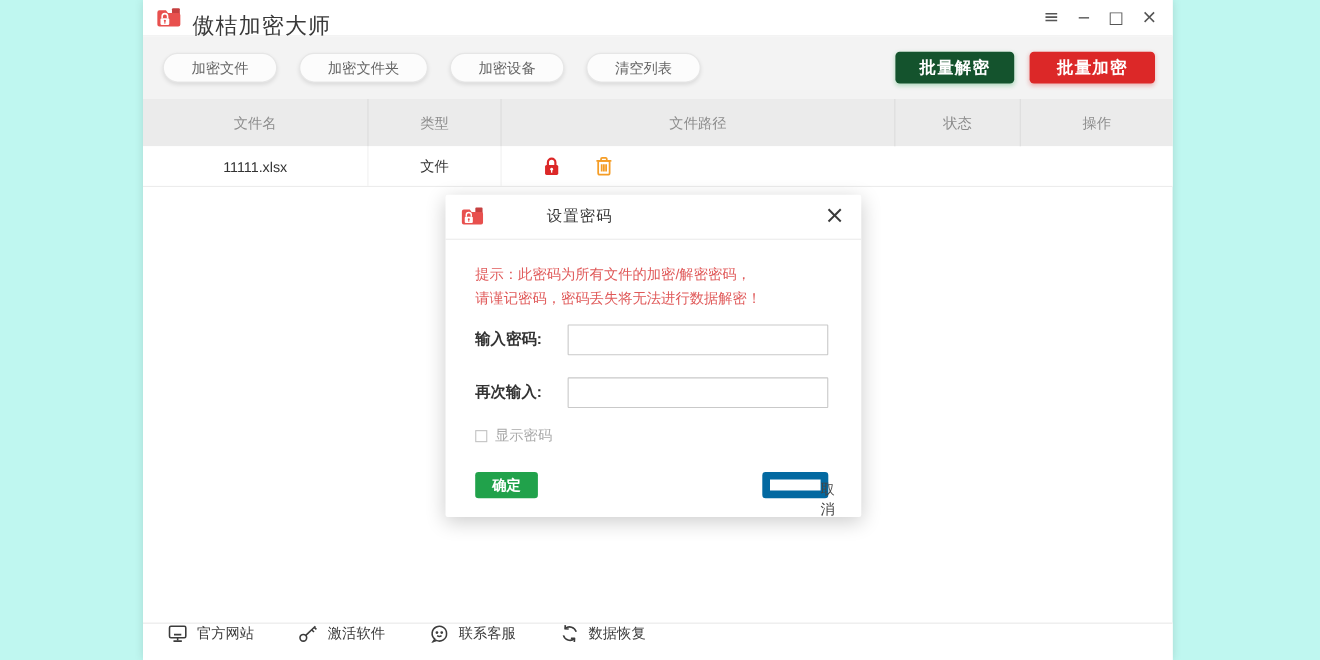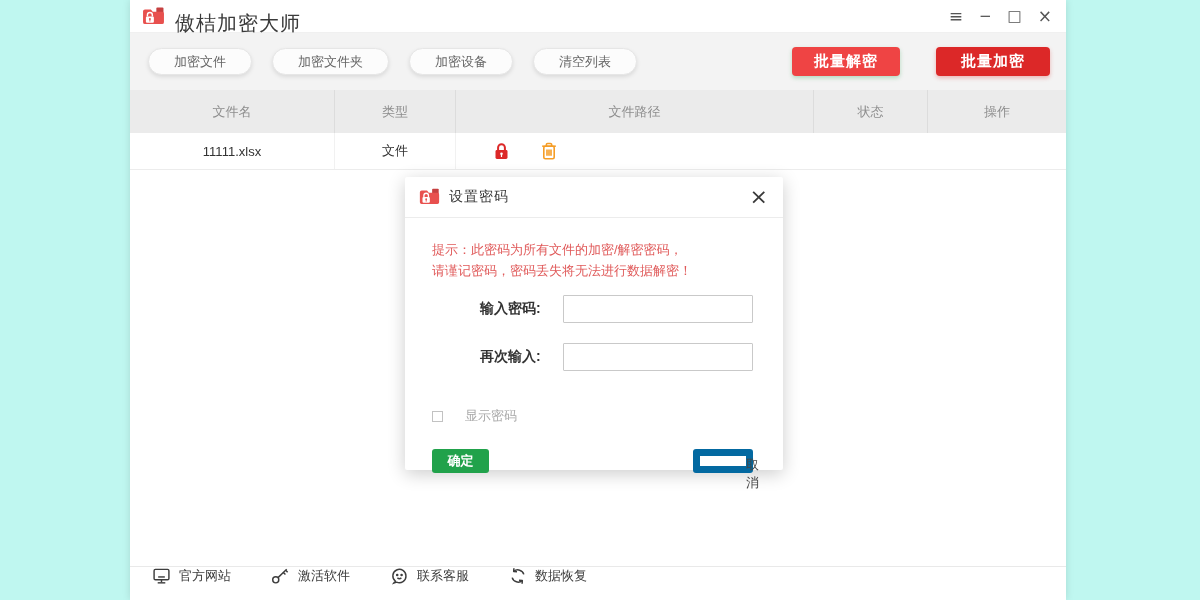--- a/index.html
+++ b/index.html
@@ -14,21 +14,21 @@
   .win-controls { margin-left:auto; display:flex; align-items:center; gap:16px; color:#555; }
   .win-btn { font-size:15px; line-height:1; cursor:pointer; font-family:"DejaVu Sans",sans-serif; }
   .win-btn.menu { font-size:17px; }
   .win-btn.close { font-size:17px; }
 
   
   .toolbar { height:57px; background:#f3f3f3; display:flex; align-items:center; padding:0 16px 0 18px; }
   .pill-btn { height:27px; padding:0 25px; margin-right:20px; background:#fcfcfc; border:1px solid #e6e6e6; border-radius:14px; box-shadow:0 2px 4px rgba(0,0,0,0.10); color:#666; font-size:13px; cursor:pointer; }
   .toolbar-spacer { flex:1; }
   .batch-btn { height:29px; border:none; border-radius:4px; color:#fff; font-size:15px; font-weight:bold; cursor:pointer; letter-spacing:1px; }
-  .batch-decrypt { width:108px; background:#ef4444; margin-right:36px; box-shadow:0 2px 4px rgba(33,162,75,0.3); }
+  .batch-decrypt { width:108px; background:#14532d; margin-right:14px; box-shadow:0 2px 4px rgba(33,162,75,0.3); }
   .batch-encrypt { width:114px; background:#dc2828; box-shadow:0 2px 4px rgba(220,40,40,0.3); }
 
   
   .table-header { height:43px; background:#ebebeb; display:flex; }
   .table-header .cell { display:flex; align-items:center; justify-content:center; font-size:13px; color:#8d8d8d; border-right:1px solid #dcdcdc; }
   .table-header .cell:last-child { border-right:none; }
   .table-row { height:37px; background:#fff; display:flex; border-bottom:1px solid #ececec; }
   .table-row .cell { display:flex; align-items:center; justify-content:center; font-size:13px; color:#333; border-right:1px solid #f1f1f1; }
   .table-row .cell:last-child { border-right:none; }
   .col-name { width:205px; }
@@ -40,30 +40,30 @@
   .ops-cell { gap:32px; }
   .icon-btn { cursor:pointer; display:flex; align-items:center; }
 
   
   .footer { position:absolute; left:0; bottom:0; width:100%; height:34px; background:#fff; border-top:1px solid #e9e9e9; display:flex; align-items:flex-start; padding-left:22px; }
   .footer-item { display:flex; align-items:center; gap:8px; margin-right:40px; cursor:pointer; }
   .footer-item span { font-size:13px; color:#3c3c3c; }
 
   
   .dialog { position:absolute; left:405px; top:177px; width:378px; height:293px; background:#fff; box-shadow:0 4px 18px rgba(0,0,0,0.20); border-radius:2px; }
-  .dialog-header { height:41px; border-bottom:1px solid #ececec; display:flex; align-items:center; padding:0 15px 0 14px; }
+  .dialog-header { height:41px; border-bottom:1px solid #ececec; display:flex; align-items:center; padding:0 15px 0 14px;gap:48px; }
   .dialog-title { font-size:14px; color:#3a3a3a; margin-left:9px; letter-spacing:1px; }
   .dialog-close { margin-left:auto; font-size:22px; color:#3a3a3a; line-height:1; cursor:pointer; font-family:"DejaVu Sans",sans-serif; }
   .dialog-body { padding:0 30px 0 27px; }
   .warning { margin-top:21px; font-size:13px; color:#e05a5a; line-height:21px; }
-  .form-row { display:flex; align-items:center; margin-top:14px;margin-left:48px; }
+  .form-row { display:flex; align-items:center; margin-top:14px; }
   .form-row.second { margin-top:20px; }
   .form-label { width:84px; font-size:14px; font-weight:bold; color:#333; }
   .form-input { flex:1; height:28px; border:1px solid #c9c9c9; border-radius:1px; padding:0 6px; font-size:13px; color:#333; outline:none; }
-  .checkbox-row { margin-top:36px; display:flex; align-items:center; gap:22px; cursor:pointer; }
+  .checkbox-row { margin-top:16px; display:flex; align-items:center; gap:7px; cursor:pointer; }
   .checkbox-box { width:11px; height:11px; border:1px solid #c2c2c2; background:#fff; }
   .checkbox-label { font-size:13px; color:#a9a9a9; }
   .dialog-buttons { display:flex; justify-content:space-between; margin-top:24px; }
   .btn-ok { width:57px; height:24px; background:#21a24b; border:none; border-radius:3px; color:#fff; font-size:13px; font-weight:bold; cursor:pointer; }
   .btn-cancel { width:53px; height:24px; background:#fff; border:7px solid #0369a1; border-radius:3px; color:#444; font-size:13px; cursor:pointer;padding-left:46px; }
 
   svg { display:block; }
 </style>
 </head>
 <body>

